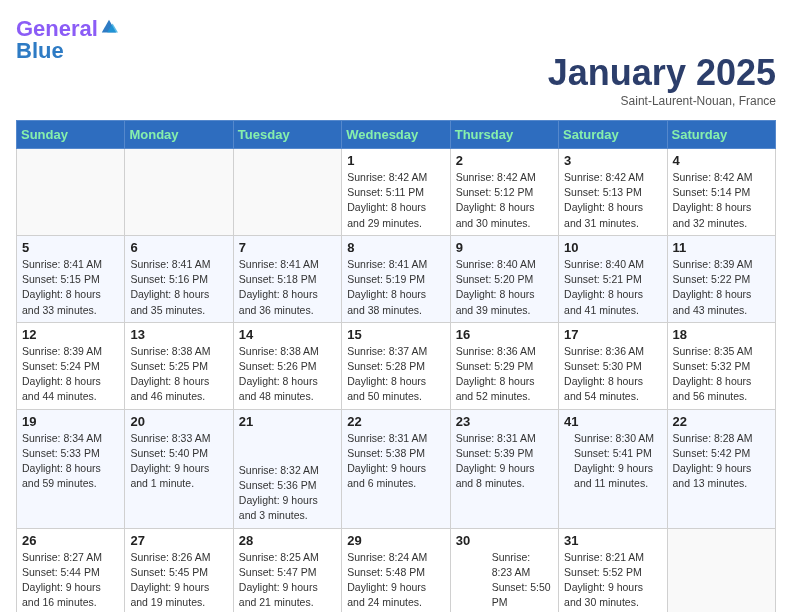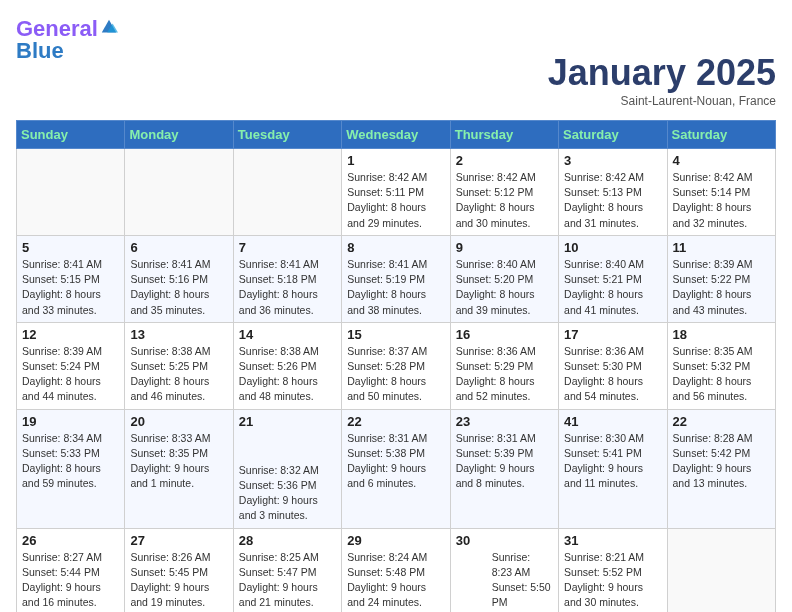--- a/index.html
+++ b/index.html
@@ -263,21 +263,21 @@
         <td>
           <span class="day-num">19</span>
           <div class="day-info" style="white-space: pre-line;">Sunrise: 8:34 AM
 Sunset: 5:33 PM
 Daylight: 8 hours
 and 59 minutes.</div>
         </td>
         <td>
           <span class="day-num">20</span>
           <div class="day-info" style="white-space: pre-line;">Sunrise: 8:33 AM
-Sunset: 8:35 PM
+Sunset: 5:40 PM
 Daylight: 9 hours
 and 1 minute.</div>
         </td>
         <td>
           <span class="day-num">21</span>
           <div class="day-info" style="white-space: pre-line; margin-top: 34px;">Sunrise: 8:32 AM
 Sunset: 5:36 PM
 Daylight: 9 hours
 and 3 minutes.</div>
         </td>
@@ -290,21 +290,21 @@
         </td>
         <td>
           <span class="day-num">23</span>
           <div class="day-info" style="white-space: pre-line;">Sunrise: 8:31 AM
 Sunset: 5:39 PM
 Daylight: 9 hours
 and 8 minutes.</div>
         </td>
         <td>
           <span class="day-num">41</span>
-          <div class="day-info" style="white-space: pre-line;">Sunrise: 8:30 AM
+          <div class="day-info" style="white-space: pre-line; margin-left: 10px;">Sunrise: 8:30 AM
 Sunset: 5:41 PM
 Daylight: 9 hours
 and 11 minutes.</div>
         </td>
         <td>
           <span class="day-num">22</span>
           <div class="day-info" style="white-space: pre-line;">Sunrise: 8:28 AM
 Sunset: 5:42 PM
 Daylight: 9 hours
 and 13 minutes.</div>

